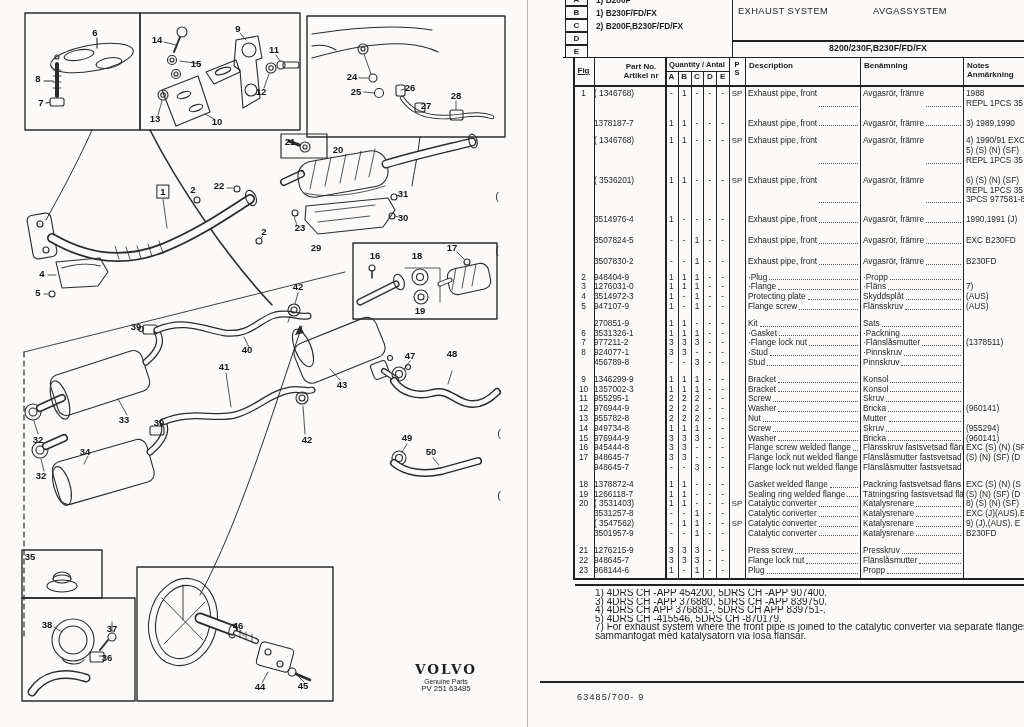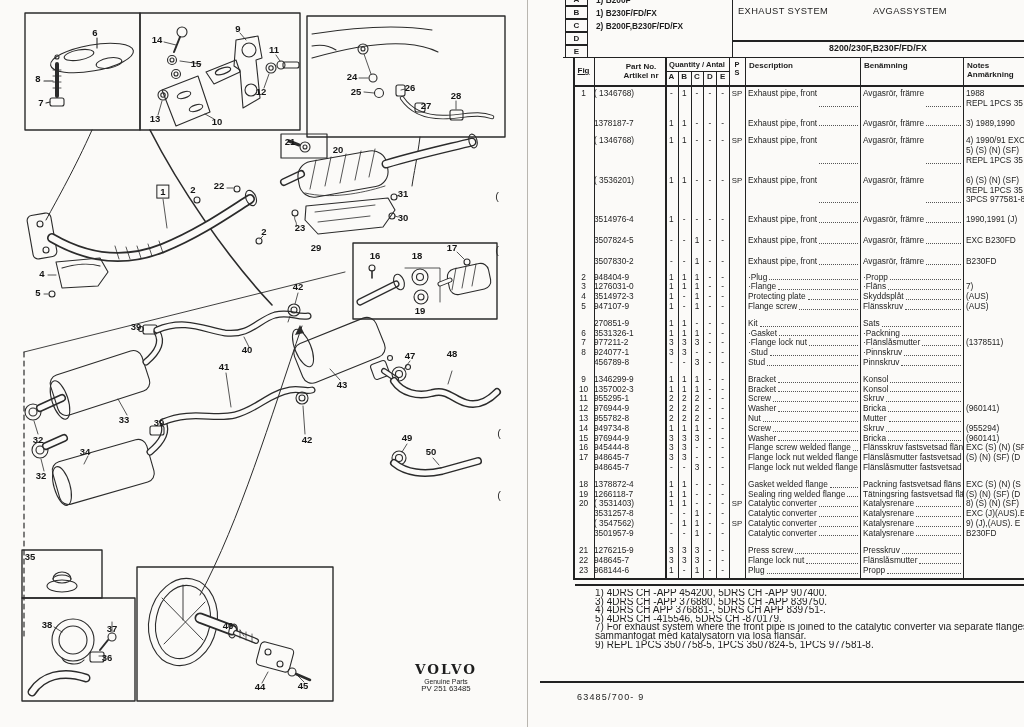--- a/index.html
+++ b/index.html
@@ -350,21 +350,21 @@
       <span class="callout" style="left: 342px; top: 385px;">43</span>
       <span class="callout" style="left: 410px; top: 356px;">47</span>
       <span class="callout" style="left: 452px; top: 354px;">48</span>
       <span class="callout" style="left: 407px; top: 438px;">49</span>
       <span class="callout" style="left: 431px; top: 452px;">50</span>
       <span class="callout" style="left: 307px; top: 440px;">42</span>
       <span class="callout" style="left: 30px; top: 557px;">35</span>
       <span class="callout" style="left: 47px; top: 625px;">38</span>
       <span class="callout" style="left: 112px; top: 617px; margin-top: 12px;">37</span>
       <span class="callout" style="left: 107px; top: 658px;">36</span>
-      <span class="callout" style="left: 228px; top: 626px;">46</span>
+      <span class="callout" style="left: 238px; top: 626px;">46</span>
       <span class="callout" style="left: 260px; top: 687px;">44</span>
       <span class="callout" style="left: 303px; top: 686px;">45</span>
       <span class="mmark" style="left: 497px; top: 197px;">(</span>
       <span class="mmark" style="left: 497px; top: 251px;">(</span>
       <span class="mmark" style="left: 499px; top: 434px;">(</span>
       <span class="mmark" style="left: 499px; top: 496px;">(</span>
     </div>
 </div>
 
 <div class="abs" id="page-divider"></div>
@@ -1167,15 +1167,14 @@
     <div style="position: absolute; left: 390px; top: 0px; width: 1px; height: 492px; background: rgb(34, 34, 34);"></div>
   </div>
 
 <div class="abs" id="footnotes">
     <div class="fnote">1) 4DRS CH -APP 454200, 5DRS CH -APP 907400.</div>
     <div class="fnote">3) 4DRS CH -APP 376880, 5DRS CH -APP 839750.</div>
     <div class="fnote">4) 4DRS CH APP 376881-, 5DRS CH APP 839751-.</div>
     <div class="fnote">5) 4DRS CH -415546, 5DRS CH -870179.</div>
     <div class="fnote">7) For exhaust system where the front pipe is joined to the catalytic converter via separate flanges. / För avgassystem där främ</div>
     <div class="fnote">sammanfogat med katalysatorn via lösa flänsar.</div>
-    <div class="fnote">9) REPL 1PCS 3507758-5, 1PCS 3507824-5, 1PCS 977581-8.</div>
   </div>
 <div class="abs" id="page-number">63485/700- 9</div>
 
 </body></html>

